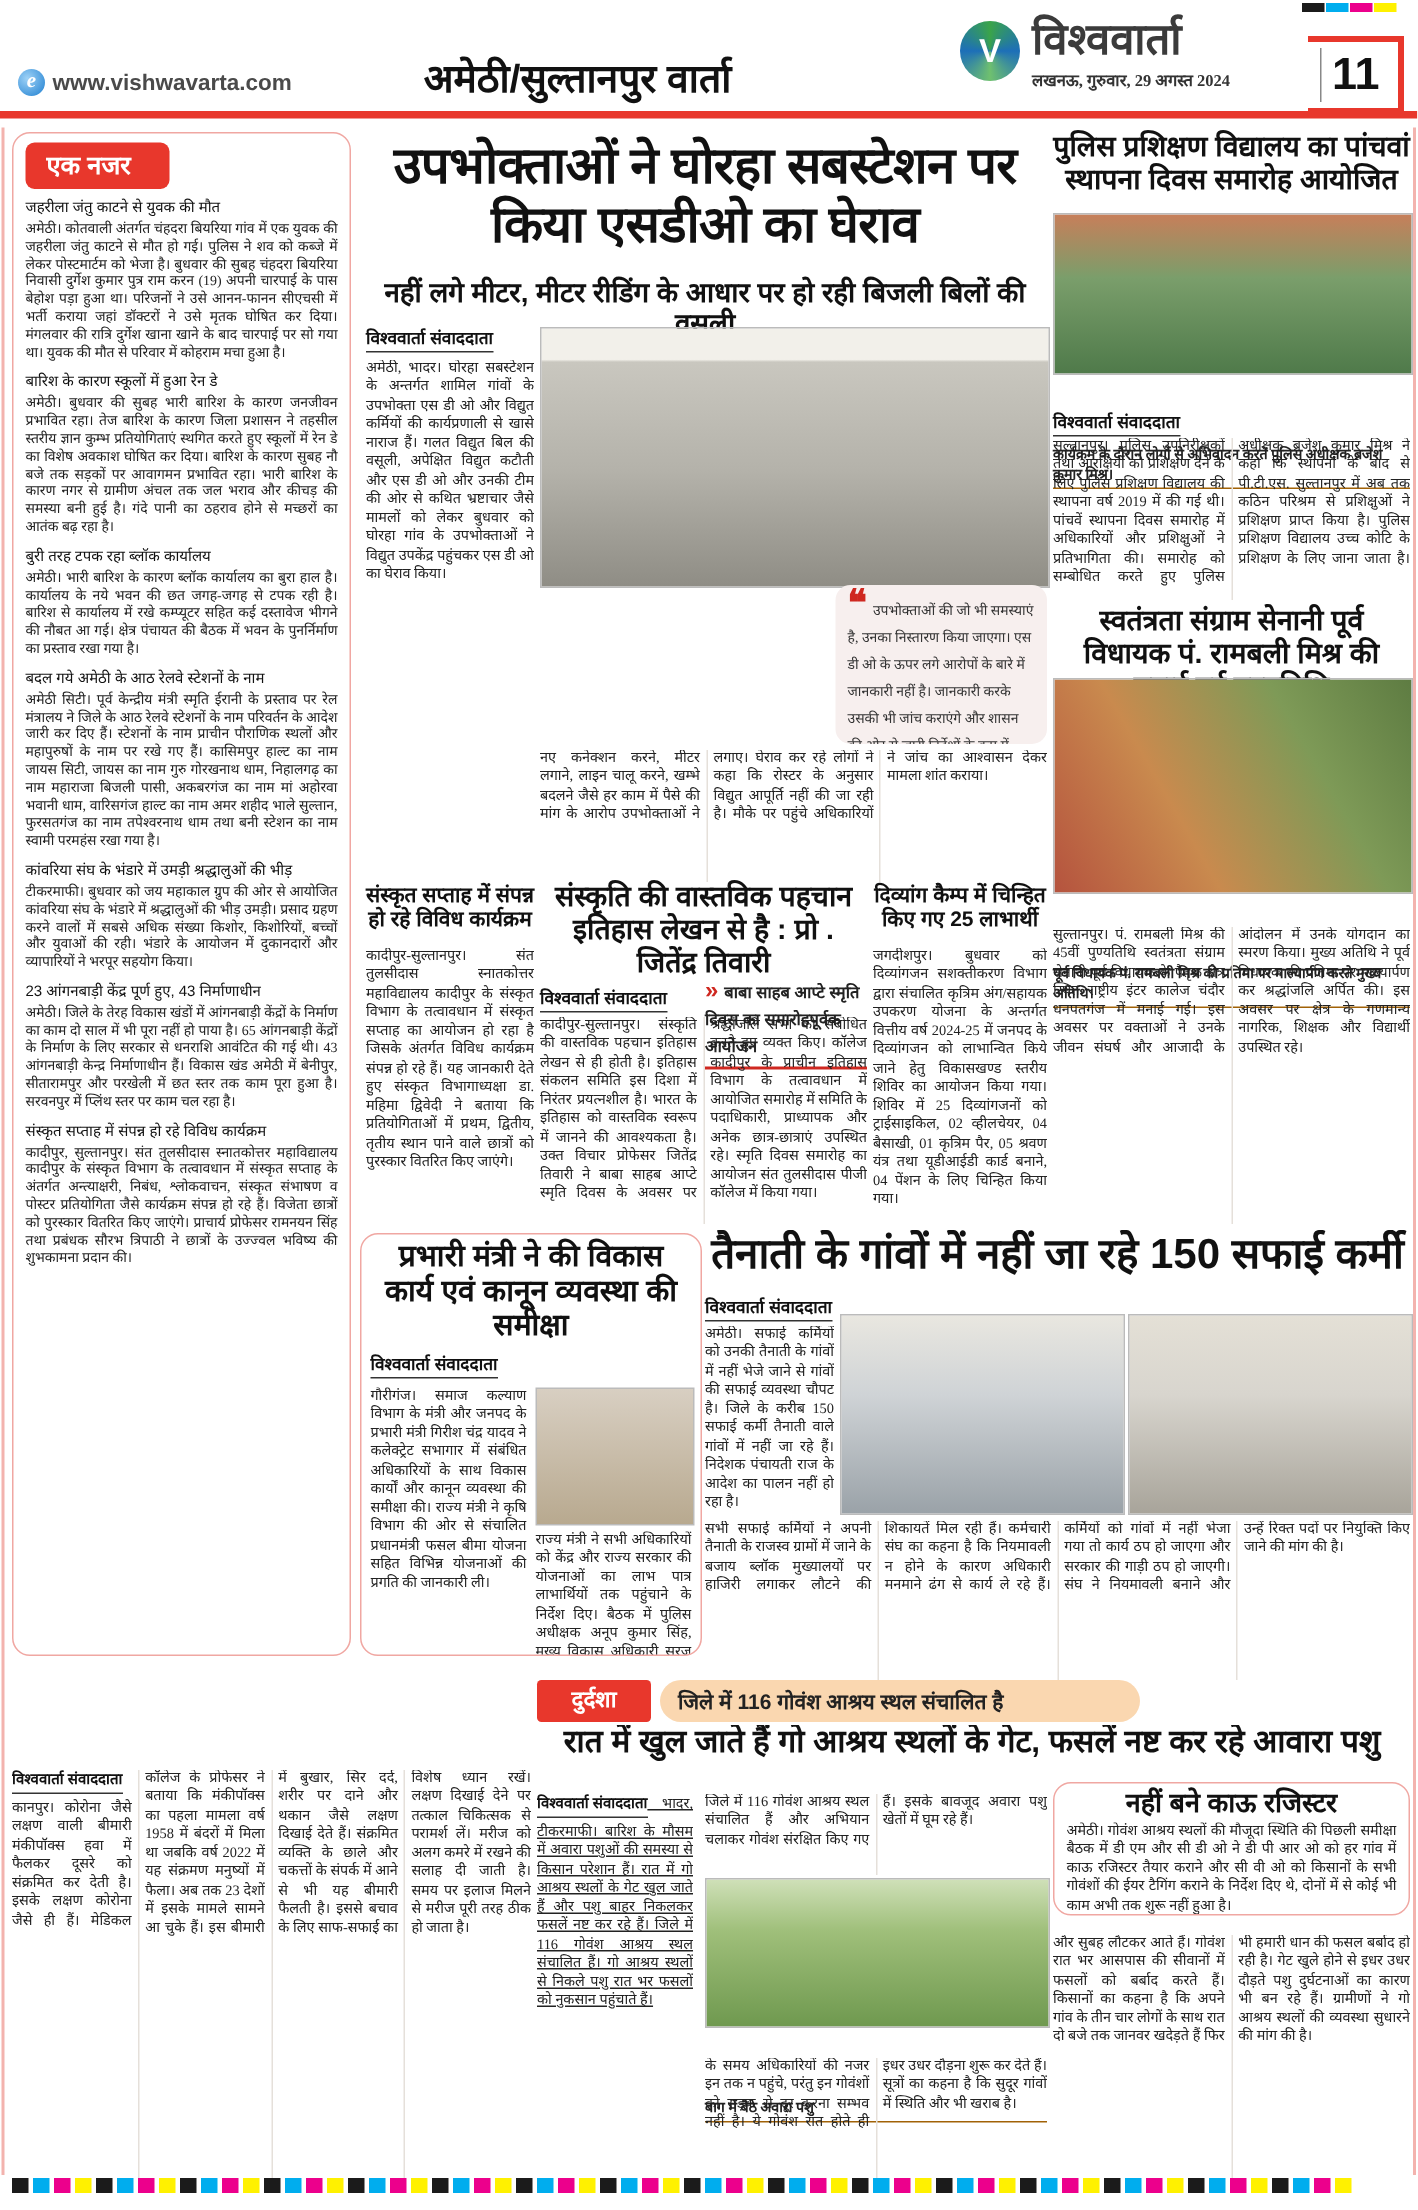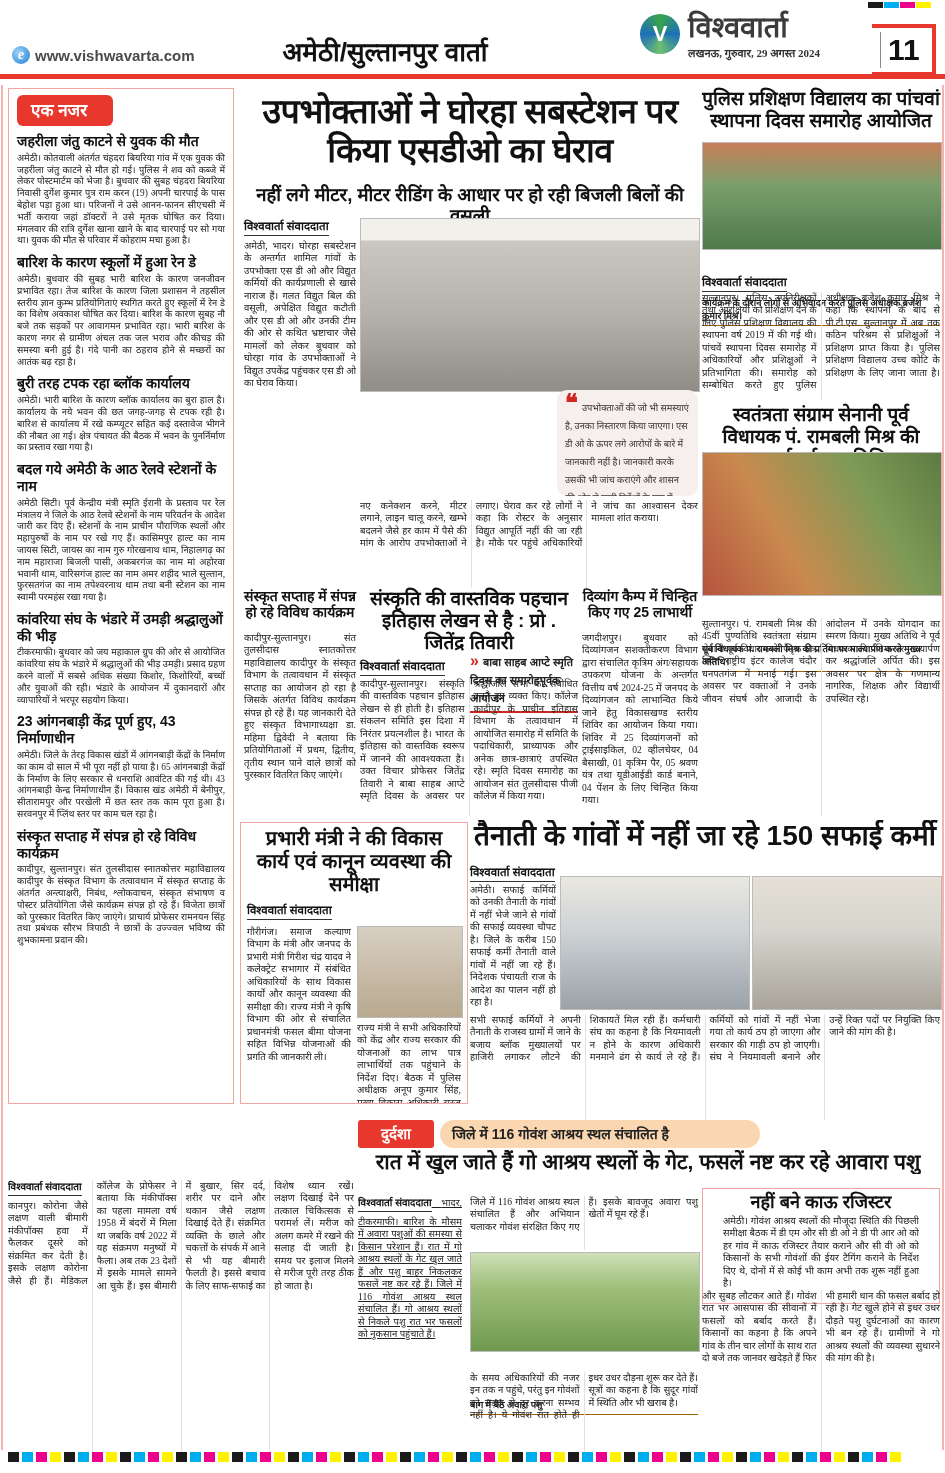--- a/index.html
+++ b/index.html
@@ -9,26 +9,26 @@
   .sans{font-family:"Liberation Sans",sans-serif;}
   .hl{font-family:"Liberation Sans",sans-serif;font-weight:bold;color:#111;text-align:center;line-height:1.15;}
   .body-t{font-size:9.6px;line-height:1.3;text-align:justify;color:#222;overflow:hidden;}
   .cols2{column-count:2;column-gap:9px;column-rule:1px solid #e5e0da;}
   .cols3{column-count:3;column-gap:9px;column-rule:1px solid #e5e0da;}
   .cols4{column-count:4;column-gap:9px;column-rule:1px solid #e5e0da;}
   .byline{font-family:"Liberation Sans",sans-serif;font-weight:bold;font-size:11.5px;color:#111;
           border-bottom:1.5px solid #333;display:inline-block;padding-bottom:2px;margin-bottom:4px;}
   .caption{font-size:9.5px;font-weight:bold;color:#222;border-bottom:1px solid #a16207;padding:2px 0 3px;margin-top:44px;}
   .photo{border:1px solid #bbb;}
-  .pinkbox{border:1.5px solid #f0a7a2;border-radius:0;}
+  .pinkbox{border:1.5px solid #f0a7a2;border-radius:12px;}
   .redrule{background:#e8372c;}
   .colorbar span{display:inline-block;width:11px;height:10px;margin-right:3px;vertical-align:top;}
   .colorbar.small span{width:15px;height:6px;margin-right:1px;}
   .trim{background:#f3b3ae;width:2px;}
-  .ek-item-h{font-family:"Liberation Sans",sans-serif;font-weight:bold;font-size:14px;line-height:1.2;
+  .ek-item-h{font-family:"Liberation Sans",sans-serif;font-weight:normal;font-size:10px;line-height:1.2;
              color:#111;margin:7px 0 3px;}
   .ek-body{font-size:9.3px;line-height:1.27;text-align:justify;color:#222;}
 </style>
 </head>
 <body>
 
 <div class="page">
 
   <div class="abs trim" style="left:1px;top:85px;height:1365px;"></div>
   <div class="abs trim" style="left:942px;top:85px;height:1365px;"></div>
@@ -166,21 +166,21 @@
 
   <div class="abs body-t" style="left:358px;top:1196px;width:104px;height:262px;text-decoration:underline;">
     <span class="byline" style="font-size:10px;">विश्ववार्ता संवाददाता</span>
     <span>भादर, टीकरमाफी। बारिश के मौसम में अवारा पशुओं की समस्या से किसान परेशान हैं। रात में गो आश्रय स्थलों के गेट खुल जाते हैं और पशु बाहर निकलकर फसलें नष्ट कर रहे हैं। जिले में 116 गोवंश आश्रय स्थल संचालित हैं। गो आश्रय स्थलों से निकले पशु रात भर फसलों को नुकसान पहुंचाते हैं।</span>
   </div>
   <div class="abs body-t cols2" style="left:470px;top:1196px;width:228px;height:54px;">जिले में 116 गोवंश आश्रय स्थल संचालित हैं और अभियान चलाकर गोवंश संरक्षित किए गए हैं। इसके बावजूद अवारा पशु खेतों में घूम रहे हैं।</div>
   <div class="abs photo" style="left:470px;top:1252px;width:228px;height:98px;background:linear-gradient(180deg,#cfe0b8 0%,#9fbf7a 35%,#6f994f 100%);"></div>
   <div class="abs caption" style="left:470px;top:1352px;width:228px;">बाग में बैठे अवारा पशु</div>
   <div class="abs body-t cols2" style="left:470px;top:1372px;width:228px;height:86px;">के समय अधिकारियों की नजर इन तक न पहुंचे, परंतु इन गोवंशों को सड़क से दूर करना सम्भव नहीं है। ये गोवंश रात होते ही इधर उधर दौड़ना शुरू कर देते हैं। सूत्रों का कहना है कि सुदूर गांवों में स्थिति और भी खराब है।</div>
 
-  <div class="abs pinkbox" style="left:702px;top:1188px;width:238px;height:116px;padding:3px 20px;box-sizing:border-box;overflow:hidden;">
+  <div class="abs pinkbox" style="left:702px;top:1188px;width:238px;height:89px;padding:3px 8px;box-sizing:border-box;overflow:hidden;">
     <div class="hl" style="font-size:18px;">नहीं बने काऊ रजिस्टर</div>
     <div class="body-t" style="margin-top:2px;">अमेठी। गोवंश आश्रय स्थलों की मौजूदा स्थिति की पिछली समीक्षा बैठक में डी एम और सी डी ओ ने डी पी आर ओ को हर गांव में काऊ रजिस्टर तैयार कराने और सी वी ओ को किसानों के सभी गोवंशों की ईयर टैगिंग कराने के निर्देश दिए थे, दोनों में से कोई भी काम अभी तक शुरू नहीं हुआ है।</div>
   </div>
   <div class="abs body-t cols2" style="left:702px;top:1290px;width:238px;height:168px;">और सुबह लौटकर आते हैं। गोवंश रात भर आसपास की सीवानों में फसलों को बर्बाद करते हैं। किसानों का कहना है कि अपने गांव के तीन चार लोगों के साथ रात दो बजे तक जानवर खदेड़ते हैं फिर भी हमारी धान की फसल बर्बाद हो रही है। गेट खुले होने से इधर उधर दौड़ते पशु दुर्घटनाओं का कारण भी बन रहे हैं। ग्रामीणों ने गो आश्रय स्थलों की व्यवस्था सुधारने की मांग की है।</div>
 
   <div class="abs colorbar" style="left:8px;top:1452px;width:932px;"><span style="background: rgb(27, 27, 27);"></span><span style="background: rgb(0, 173, 238);"></span><span style="background: rgb(236, 0, 140);"></span><span style="background: rgb(255, 241, 0);"></span><span style="background: rgb(27, 27, 27);"></span><span style="background: rgb(0, 173, 238);"></span><span style="background: rgb(236, 0, 140);"></span><span style="background: rgb(255, 241, 0);"></span><span style="background: rgb(27, 27, 27);"></span><span style="background: rgb(0, 173, 238);"></span><span style="background: rgb(236, 0, 140);"></span><span style="background: rgb(255, 241, 0);"></span><span style="background: rgb(27, 27, 27);"></span><span style="background: rgb(0, 173, 238);"></span><span style="background: rgb(236, 0, 140);"></span><span style="background: rgb(255, 241, 0);"></span><span style="background: rgb(27, 27, 27);"></span><span style="background: rgb(0, 173, 238);"></span><span style="background: rgb(236, 0, 140);"></span><span style="background: rgb(255, 241, 0);"></span><span style="background: rgb(27, 27, 27);"></span><span style="background: rgb(0, 173, 238);"></span><span style="background: rgb(236, 0, 140);"></span><span style="background: rgb(255, 241, 0);"></span><span style="background: rgb(27, 27, 27);"></span><span style="background: rgb(0, 173, 238);"></span><span style="background: rgb(236, 0, 140);"></span><span style="background: rgb(255, 241, 0);"></span><span style="background: rgb(27, 27, 27);"></span><span style="background: rgb(0, 173, 238);"></span><span style="background: rgb(236, 0, 140);"></span><span style="background: rgb(255, 241, 0);"></span><span style="background: rgb(27, 27, 27);"></span><span style="background: rgb(0, 173, 238);"></span><span style="background: rgb(236, 0, 140);"></span><span style="background: rgb(255, 241, 0);"></span><span style="background: rgb(27, 27, 27);"></span><span style="background: rgb(0, 173, 238);"></span><span style="background: rgb(236, 0, 140);"></span><span style="background: rgb(255, 241, 0);"></span><span style="background: rgb(27, 27, 27);"></span><span style="background: rgb(0, 173, 238);"></span><span style="background: rgb(236, 0, 140);"></span><span style="background: rgb(255, 241, 0);"></span><span style="background: rgb(27, 27, 27);"></span><span style="background: rgb(0, 173, 238);"></span><span style="background: rgb(236, 0, 140);"></span><span style="background: rgb(255, 241, 0);"></span><span style="background: rgb(27, 27, 27);"></span><span style="background: rgb(0, 173, 238);"></span><span style="background: rgb(236, 0, 140);"></span><span style="background: rgb(255, 241, 0);"></span><span style="background: rgb(27, 27, 27);"></span><span style="background: rgb(0, 173, 238);"></span><span style="background: rgb(236, 0, 140);"></span><span style="background: rgb(255, 241, 0);"></span><span style="background: rgb(27, 27, 27);"></span><span style="background: rgb(0, 173, 238);"></span><span style="background: rgb(236, 0, 140);"></span><span style="background: rgb(255, 241, 0);"></span><span style="background: rgb(27, 27, 27);"></span><span style="background: rgb(0, 173, 238);"></span><span style="background: rgb(236, 0, 140);"></span><span style="background: rgb(255, 241, 0);"></span></div>
 
 </div>
 
 </body></html>

